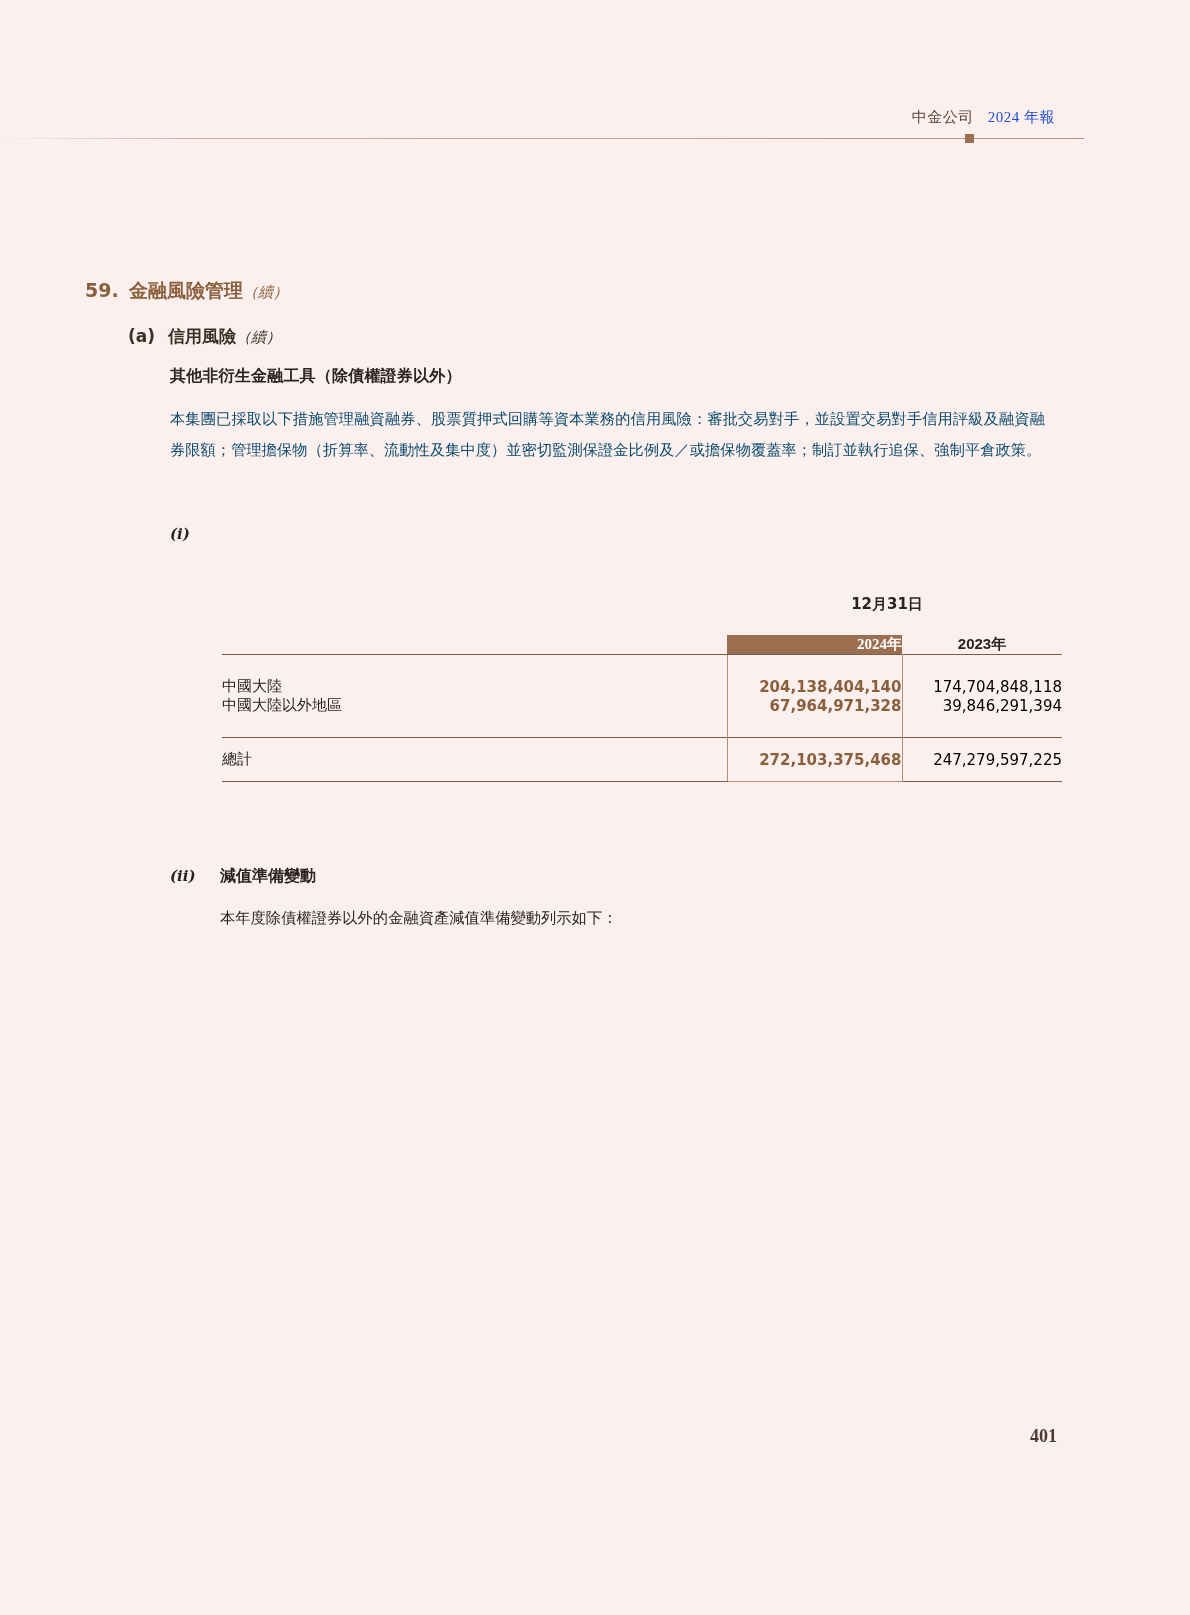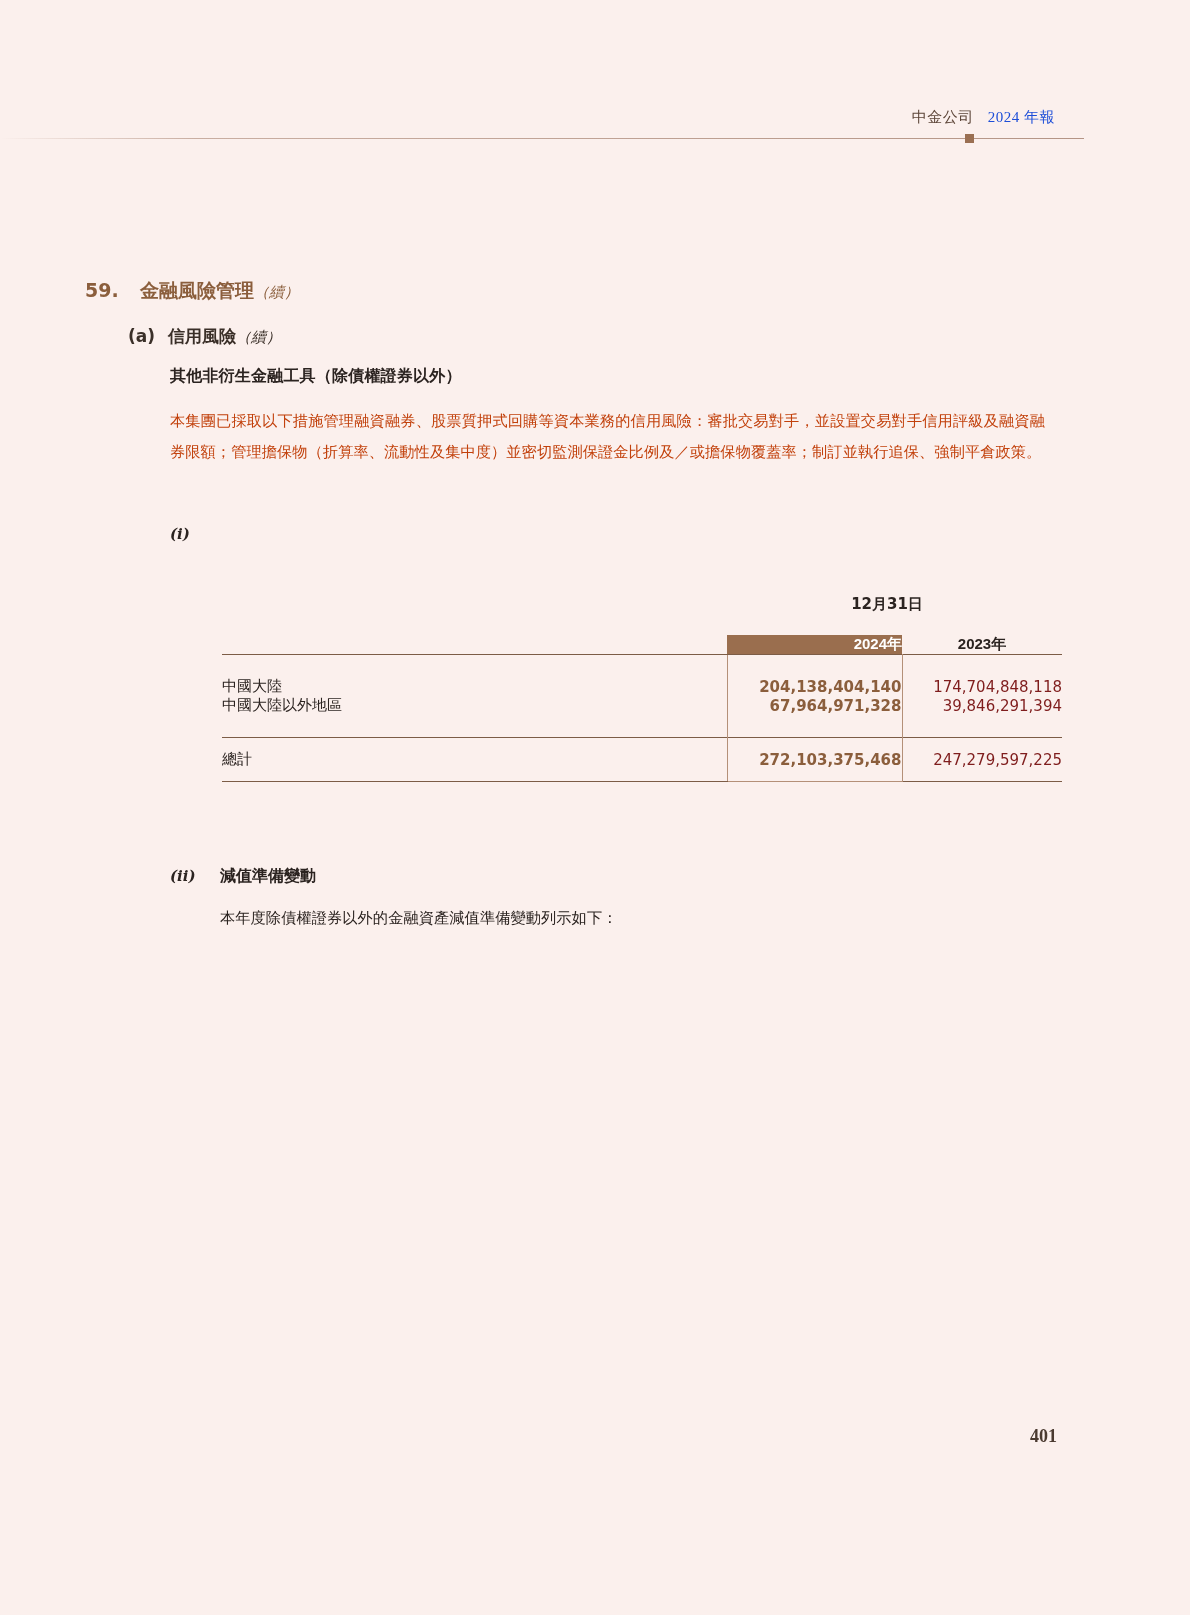--- a/index.html
+++ b/index.html
@@ -69,21 +69,20 @@
   }
 
   
   .sec-num-row {
     position: absolute;
     top: 278px;
     left: 85px;
     width: 1000px;
     display: flex;
     align-items: baseline;
-    gap: 11px;
   }
   .sec-num {
     font-family: "DejaVu Sans", sans-serif;
     font-weight: bold;
     font-size: 19px;
     color: #8b5e3c;
     width: 44px;
     flex: none;
   }
   .sec-title {
@@ -131,24 +130,24 @@
     font-size: 16px;
     color: #2b2320;
     letter-spacing: 0.2px;
   }
 
   .para {
     position: absolute;
     top: 405px;
     left: 170px;
     width: 875px;
-    font-family: Liberation Serif, serif;
+    font-family: Liberation Mono, monospace;
     font-size: 15.2px;
     line-height: 31px;
-    color: #c2410c;
+    color: #0c4a6e;
     text-align: justify;
     letter-spacing: 0.1px;
   }
 
   .item-i {
     position: absolute;
     top: 525px;
     left: 170px;
     width: 890px;
     display: flex;
@@ -207,21 +206,21 @@
     padding: 0;
     vertical-align: middle;
   }
   .col-label { width: 505px; }
   .col-2024 { width: 175px; }
   .col-2023 { width: 160px; }
 
   .hdr-2024 {
     background: #9a6e4e;
     color: #ffffff;
-    font-family: Liberation Sans, sans-serif;
+    font-family: Liberation Serif, serif;
     font-weight: bold;
     font-size: 15px;
     text-align: right;
     padding: 9px 22px 9px 0;
   }
   .hdr-2023 {
     font-family: Liberation Sans, sans-serif;
     font-size: 15px;
     color: #2b2320;
     text-align: center;
@@ -248,21 +247,21 @@
     font-size: 15px;
     color: #8b5e3c;
     text-align: right;
     padding: 4px 22px 4px 0;
     border-left: 1.2px solid #b49078;
     border-right: 1.2px solid #b49078;
   }
   .cell-2023 {
     font-family: "DejaVu Sans", sans-serif;
     font-size: 15px;
-    color: #7f1d1d;
+    color: #000000;
     text-align: right;
     padding: 4px 12px 4px 0;
   }
   .spacer-row td { height: 22px; }
   .total-row .cell-label,
   .total-row .cell-2024,
   .total-row .cell-2023 { padding-top: 12px; padding-bottom: 12px; }
   .total-row .cell-2024 { border-bottom: 1.2px solid #b49078; }
   .pre-total td { border-top: 1.2px solid #7c5c46; }
 

